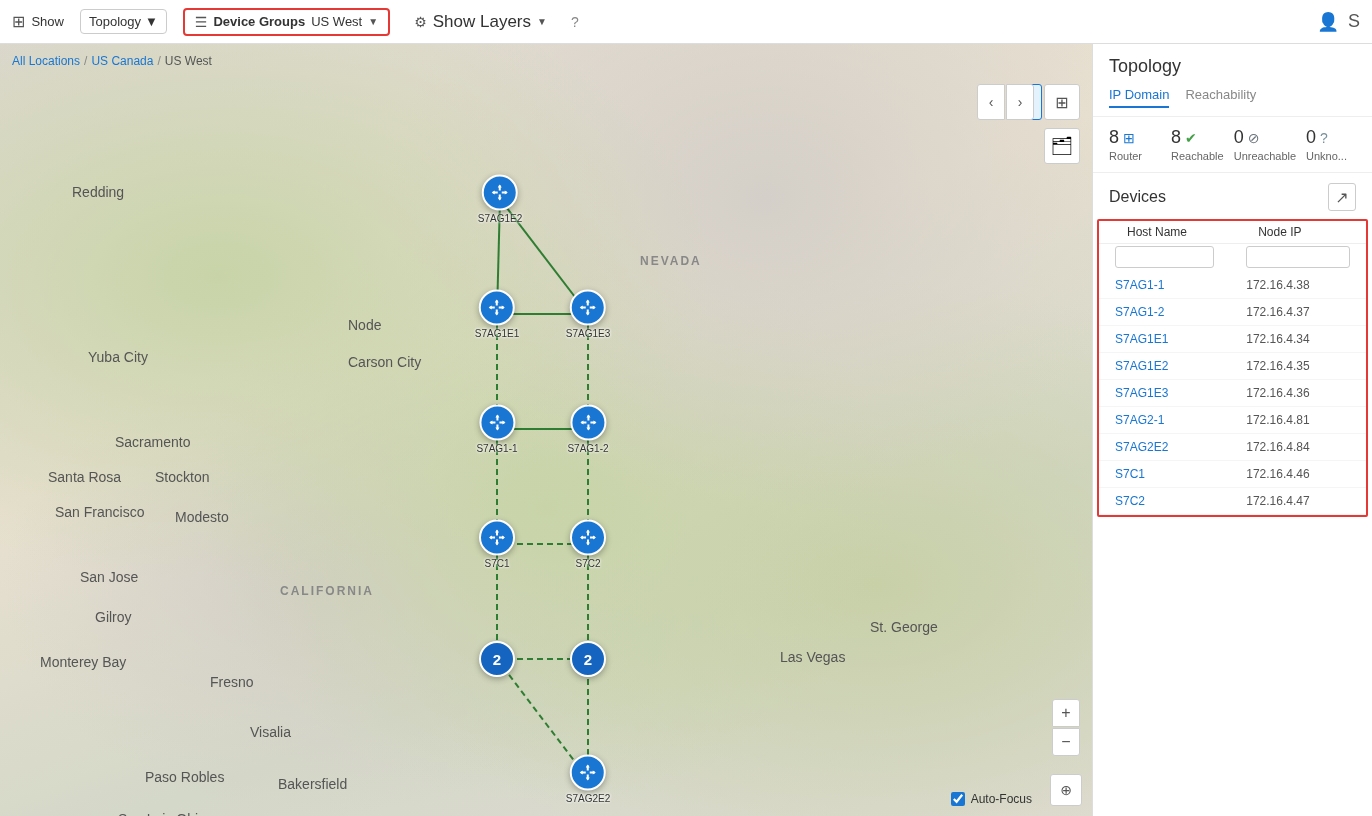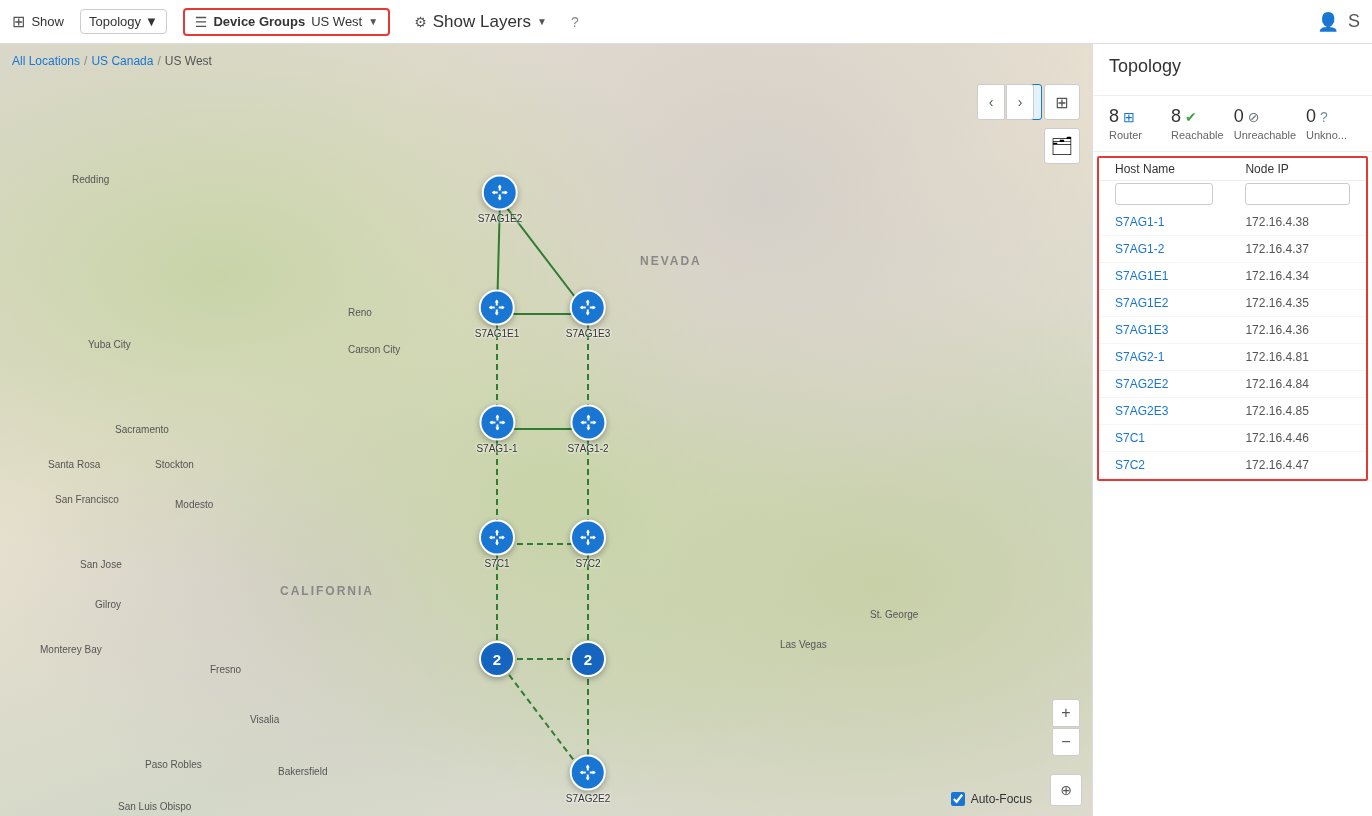--- a/index.html
+++ b/index.html
@@ -87,21 +87,21 @@
         radial-gradient(ellipse at 80% 70%, #c8d0a8 0%, transparent 40%),
         linear-gradient(160deg, #ddd8d0 0%, #e8e0d0 40%, #d4d8c8 70%, #e0dcd4 100%);
     }
 
     
     .map-label {
       position: absolute; font-size: 11px; color: #666; font-weight: 500;
       pointer-events: none;
     }
     .map-label.state { font-size: 12px; color: #888; letter-spacing: 2px; text-transform: uppercase; font-weight: 600; }
-    .map-label.city { font-size: 10px; color: #555; }
+    .map-label.city { font-size: 14px; color: #555; margin-top: 10px; }
 
     
     .map-svg {
       position: absolute; inset: 0; width: 100%; height: 100%;
       pointer-events: none;
     }
 
     
     .device-node {
       position: absolute; cursor: pointer;
@@ -230,21 +230,21 @@
     .export-btn {
       width: 28px; height: 28px; border: 1px solid #ccc; border-radius: 3px;
       display: flex; align-items: center; justify-content: center;
       cursor: pointer; background: #fff; font-size: 16px; color: #555;
     }
 
     .devices-table { flex: 1; overflow-y: auto; }
     table { width: 100%; border-collapse: collapse; }
     thead tr th {
       font-size: 12px; color: #333; font-weight: 500;
-      padding: 4px 16px; text-align: left; border-bottom: 1px solid #eee;
+      padding: 4px 28px; text-align: left; border-bottom: 1px solid #eee;
       position: sticky; top: 0; background: #fff;
     }
     .filter-row td { padding: 2px 16px 4px; }
     .filter-input {
       width: 100%; border: 1px solid #ccc; border-radius: 3px;
       padding: 3px 6px; font-size: 12px; color: #333;
     }
     tbody tr {
       border-bottom: 1px solid #f5f5f5;
     }
@@ -307,21 +307,21 @@
       <span class="breadcrumb-current">US West</span>
     </div>
 
     <div class="map-bg">
       <div class="map-terrain"></div>
 
       <div id="map-labels-container">
           <div class="map-label state" style="left: 640px; top: 210px;">NEVADA</div>
           <div class="map-label state" style="left: 280px; top: 540px;">CALIFORNIA</div>
           <div class="map-label city" style="left: 72px; top: 130px;">Redding</div>
-          <div class="map-label city" style="left: 348px; top: 263px;">Reno</div>
+          <div class="map-label city" style="left: 348px; top: 263px;">Node</div>
           <div class="map-label city" style="left: 348px; top: 300px;">Carson City</div>
           <div class="map-label city" style="left: 88px; top: 295px;">Yuba City</div>
           <div class="map-label city" style="left: 115px; top: 380px;">Sacramento</div>
           <div class="map-label city" style="left: 55px; top: 450px;">San Francisco</div>
           <div class="map-label city" style="left: 80px; top: 515px;">San Jose</div>
           <div class="map-label city" style="left: 95px; top: 555px;">Gilroy</div>
           <div class="map-label city" style="left: 210px; top: 620px;">Fresno</div>
           <div class="map-label city" style="left: 250px; top: 670px;">Visalia</div>
           <div class="map-label city" style="left: 40px; top: 600px;">Monterey Bay</div>
           <div class="map-label city" style="left: 145px; top: 715px;">Paso Robles</div>
@@ -504,20 +504,24 @@
         <span class="auto-focus-label">Auto-Focus</span>
       </div>
 
       <button class="compass-btn">⊕</button>
     </div>
   </div>
 
   <div class="right-panel">
     <div class="panel-header">
       <div class="panel-title">Topology</div>
+      <div class="panel-tabs">
+        <span class="panel-tab active">IP Domain</span>
+        <span class="panel-tab">Reachability</span>
+      </div>
     </div>
 
     <div class="stats-row">
       <div class="stat-item">
         <div class="stat-top">
           <span class="stat-count">8</span>
           <span class="stat-icon router">⊞</span>
         </div>
         <span class="stat-label">Router</span>
       </div>
@@ -538,20 +542,24 @@
       <div class="stat-item">
         <div class="stat-top">
           <span class="stat-count">0</span>
           <span class="stat-icon unknown">?</span>
         </div>
         <span class="stat-label">Unkno...</span>
       </div>
     </div>
 
     <div class="devices-section">
+      <div class="devices-header">
+        <span>Devices</span>
+        <button class="export-btn">↗</button>
+      </div>
 
       <div class="panel-highlight">
         <div class="devices-table">
           <table>
             <thead>
               <tr>
                 <th>Host Name</th>
                 <th>Node IP</th>
               </tr>
               <tr class="filter-row">
@@ -582,24 +590,20 @@
   </tr>
                 <tr>
     <td>S7AG2-1</td>
     <td>172.16.4.81</td>
   </tr>
                 <tr>
     <td>S7AG2E2</td>
     <td>172.16.4.84</td>
   </tr>
                 <tr>
-    <td>S7AG2E3</td>
-    <td>172.16.4.85</td>
-  </tr>
-                <tr>
     <td>S7C1</td>
     <td>172.16.4.46</td>
   </tr>
                 <tr>
     <td>S7C2</td>
     <td>172.16.4.47</td>
   </tr>
               </tbody>
           </table>
         </div>

